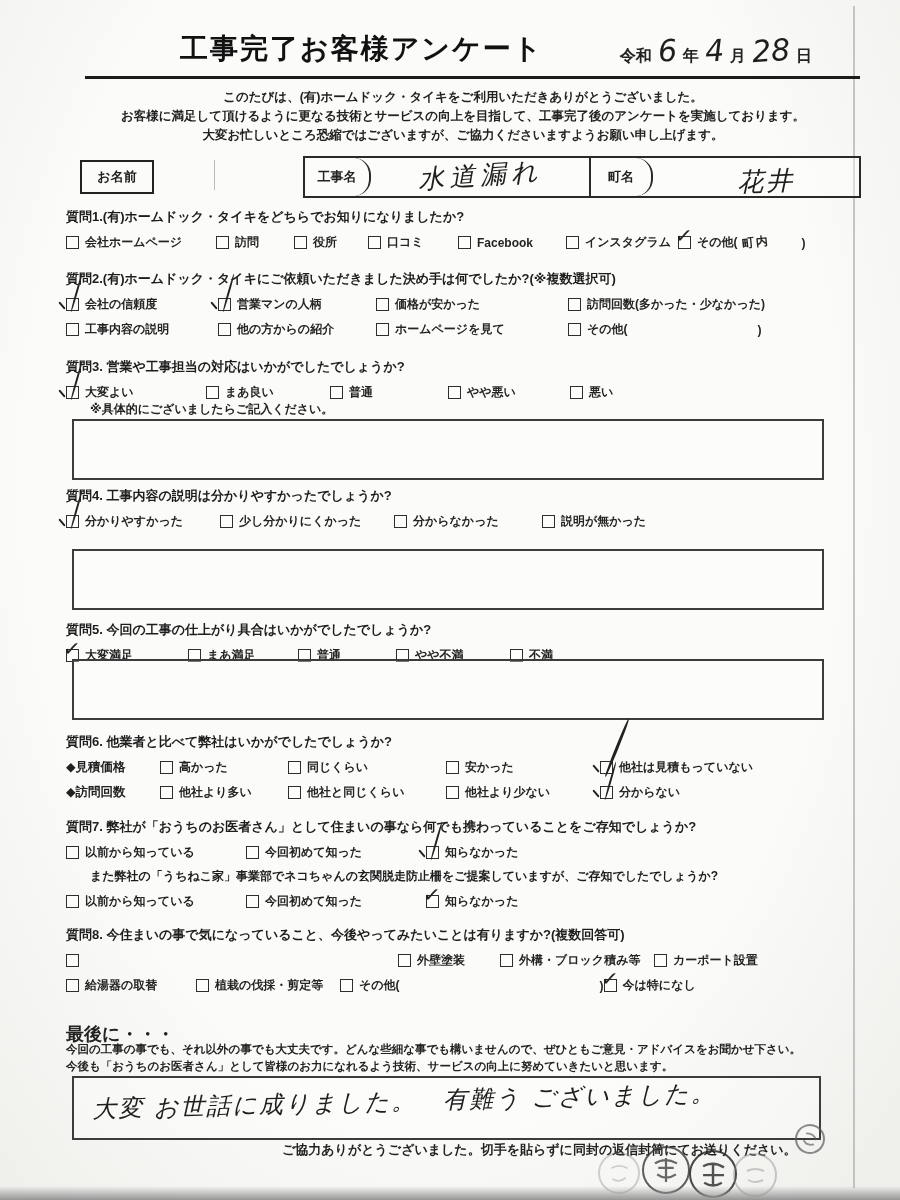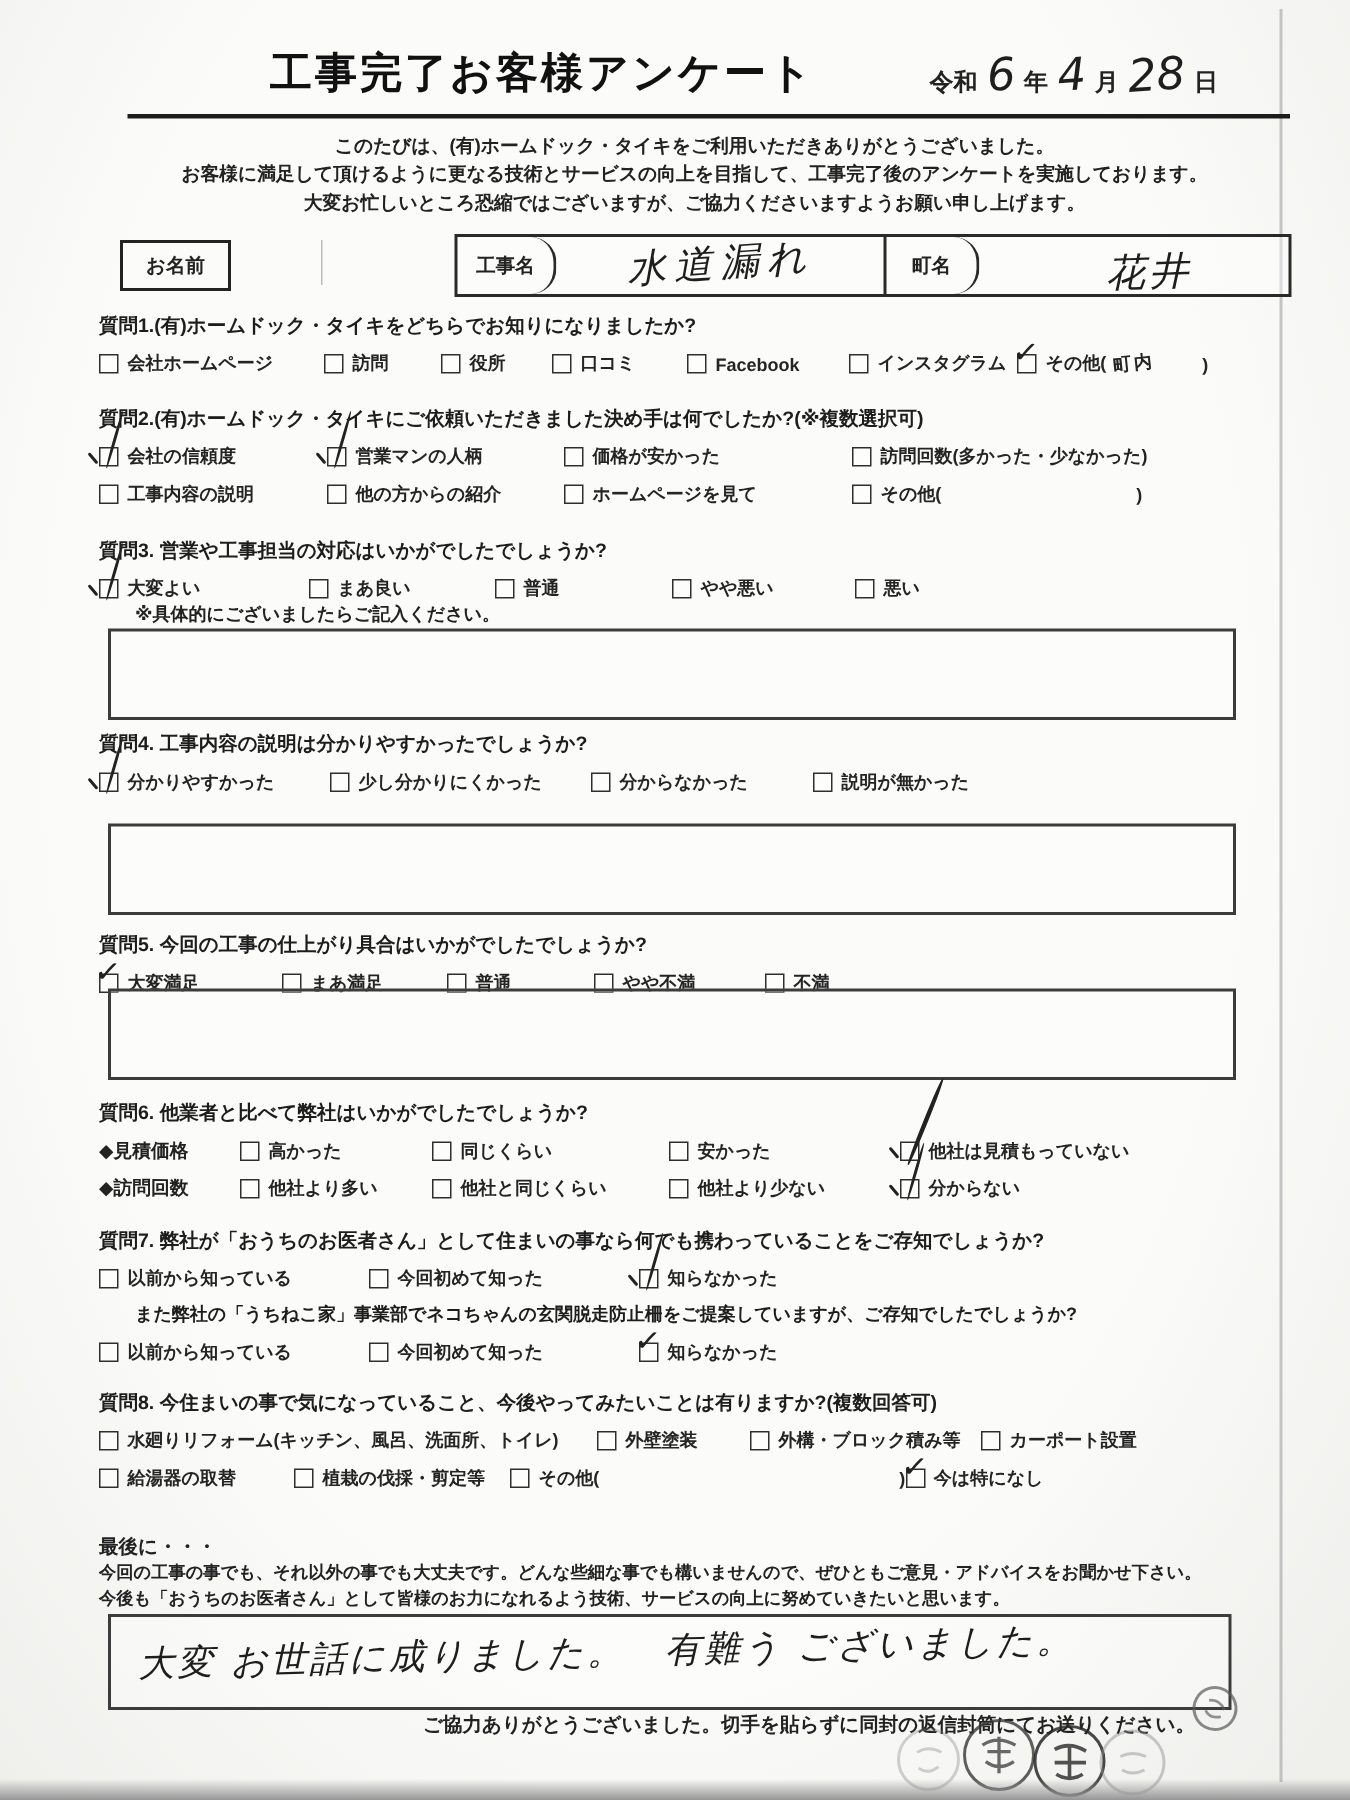--- a/index.html
+++ b/index.html
@@ -81,21 +81,21 @@
   .r-q7 span.opt:nth-of-type(1){width:180px}.r-q7 span.opt:nth-of-type(2){width:180px}
   .r-q81 span.opt:nth-of-type(1){width:332px}.r-q81 span.opt:nth-of-type(2){width:102px}
   .r-q81 span.opt:nth-of-type(3){width:154px}
   .r-q82 span.opt:nth-of-type(1){width:130px}.r-q82 span.opt:nth-of-type(2){width:144px}
   .hw{font-size:18px;margin:0 4px;transform:rotate(-6deg);letter-spacing:2px;font-weight:600;}
   
   .cbox{position:absolute;border:2px solid #3c3c3c;background:rgba(255,255,255,.35);}
   .final-comment{padding:6px 0 0 18px;font-size:24px;letter-spacing:2px;transform:rotate(-1.5deg);
     white-space:nowrap;overflow:visible;}
   
-  .closing-h{position:absolute;left:66px;top:1022px;font-size:13px;font-weight:bold;}
+  .closing-h{position:absolute;left:66px;top:1022px;font-size:18px;font-weight:bold;}
   .closing-lines{position:absolute;left:66px;top:1041px;font-size:11.5px;font-weight:600;line-height:17px;white-space:nowrap;}
   .footer-line{position:absolute;left:282px;top:1141px;font-size:13px;font-weight:bold;white-space:nowrap;}
   
   .stamp{position:absolute;border-radius:50%;}
   .stamp svg{display:block;width:100%;height:100%;}
   .s1{left:598px;top:1152px;width:38px;height:38px;border:2px solid rgba(130,130,130,.35);}
   .s2{left:642px;top:1146px;width:44px;height:44px;border:2.5px solid rgba(55,55,55,.8);}
   .s3{left:689px;top:1150px;width:44px;height:44px;border:2.5px solid rgba(40,40,40,.85);}
   .s4{left:733px;top:1153px;width:40px;height:40px;border:2px solid rgba(140,140,140,.45);}
   .s5{left:795px;top:1124px;width:26px;height:26px;border:2px solid rgba(90,90,90,.7);transform:rotate(28deg);}
@@ -372,21 +372,20 @@
           <em class="lab">知らなかった</em>
         </span>
       </div>
   </section>
 
   <section class="q" style="top:926px">
     <div class="qt">質問8. 今住まいの事で気になっていること、今後やってみたいことは有りますか?(複数回答可)</div>
     <div class="opt-row r-q81">
         <span class="opt">
           <i class="cb"></i>
-          <em class="lab">水廻りリフォーム(キッチン、風呂、洗面所、トイレ)</em>
         </span>
         <span class="opt">
           <i class="cb"></i>
           <em class="lab">外壁塗装</em>
         </span>
         <span class="opt">
           <i class="cb"></i>
           <em class="lab">外構・ブロック積み等</em>
         </span>
         <span class="opt">

